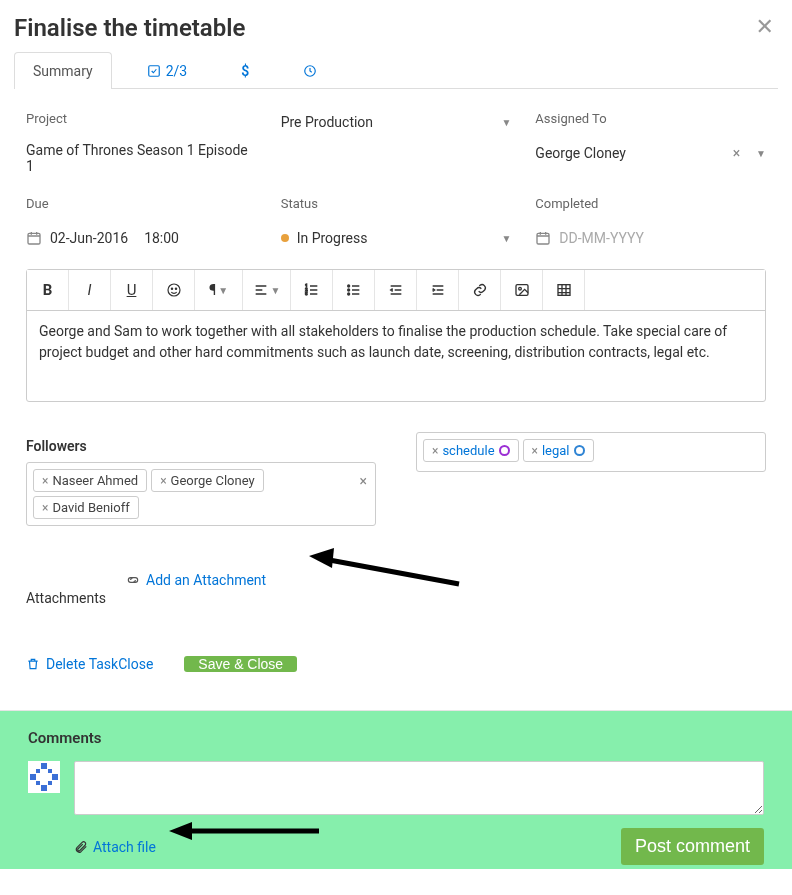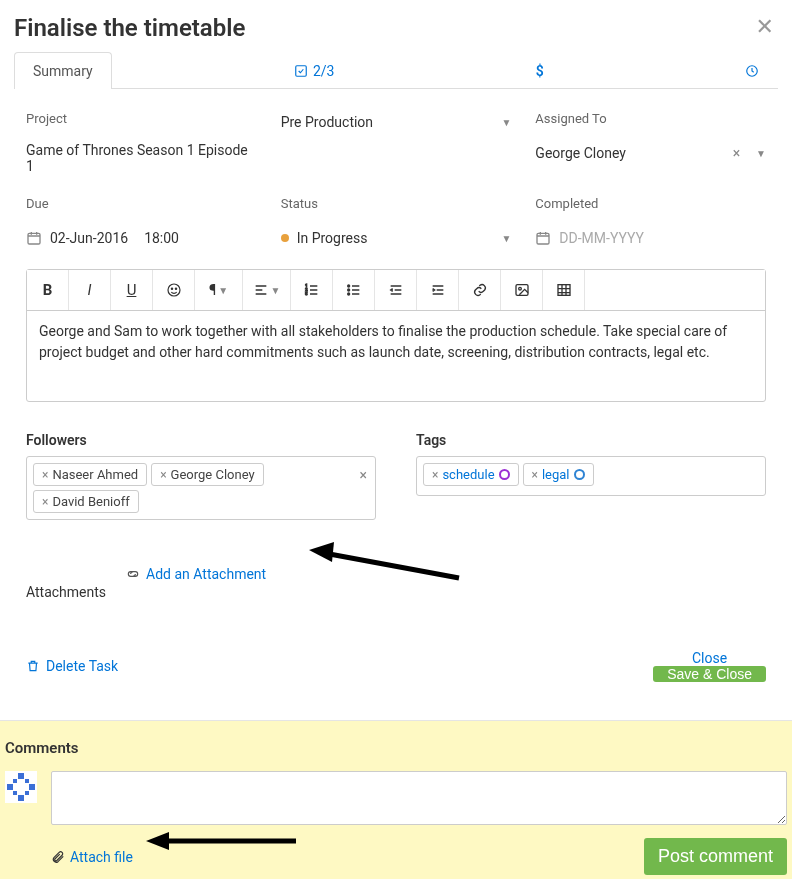--- a/index.html
+++ b/index.html
@@ -24,21 +24,20 @@
   h1.title {
     font-size: 24px;
     font-weight: 600;
     color: #333;
     margin-bottom: 9px;
   }
   .tabs {
     display: flex;
     border-bottom: 1px solid #ddd;
     gap: 16px;
-    justify-content: space-between;
   }
   .tab {
     padding: 10px 18px;
     font-size: 14px;
     color: #0275d8;
     cursor: pointer;
     border: 1px solid transparent;
     border-bottom: none;
     border-radius: 4px 4px 0 0;
     position: relative;
@@ -102,21 +101,21 @@
     line-height: 1.5;
     color: #333;
   }
 
   .lower {
     display:flex; gap:40px;
     padding: 0 12px;
     margin-top: 30px;
   }
   .panel { flex:1; }
-  .panel-title { font-weight:600; color:#333; font-size:14px; margin-bottom:8px; }
+  .panel-title { font-weight:600; color:#333; font-size:14px; margin-bottom:8px;margin-top:6px; }
   .chipbox {
     border:1px solid #ccc; border-radius:3px; padding:6px;
     display:flex; flex-wrap:wrap; gap:4px; min-height:40px;
     align-items:flex-start;
     position:relative;
   }
   .chip {
     border:1px solid #ccc; border-radius:3px;
     padding:3px 8px; font-size:13px; color:#444;
     display:flex; align-items:center; gap:4px;
@@ -141,34 +140,34 @@
   .attachments .lbl { font-weight:400;margin-top:36px; }
   .add-attach { color:#0275d8; cursor:pointer; display:flex; align-items:center; gap:6px; }
   .link-icon { width:14px; height:10px; color:#555; }
 
   .arrow-annot {
     position:absolute;
     pointer-events:none;
   }
 
   .footer-actions {
-    display:flex; justify-content:space-between; align-items:center;
+    display:flex; align-items:center;
     margin-top: 50px; padding: 0 12px 24px;
   }
   .delete-task { color:#0275d8; cursor:pointer; display:flex; align-items:center; gap:6px; }
-  .right-actions { display:flex; align-items:center; gap:0;flex-direction:column; }
+  .right-actions { display:flex; align-items:center; gap:31px; }
   .btn-close { color:#0275d8; cursor:pointer; }
   .btn-save {
     background:#72b84c; color:#fff; border:none;
     padding:0 14px; border-radius:3px; cursor:pointer; font-size:14px;
   }
 
   .comments-wrap {
-    background:#fef9c3;
-    padding: 18px 5px 4px;
+    background:#86efac;
+    padding: 18px 28px 4px;
     border-top:1px solid #e5e5e5;
   }
   .comments-wrap h3 { font-size:15px; font-weight:600; color:#333; margin-bottom:14px; }
   .comment-row { display:flex; gap:14px; align-items:flex-start; }
   .avatar {
     width:32px; height:32px; flex:0 0 32px;
   }
   .avatar svg { width:32px; height:32px; }
   .comment-box {
     flex:1;
@@ -366,21 +365,20 @@
             <span>George Cloney</span>
           </span>
         <span class="chip">
             <span class="cx">×</span>
             <span>David Benioff</span>
           </span>
         <span class="follow-clear">×</span>
       </div>
     </div>
     <div class="panel">
-      <div class="panel-title">Tags</div>
       <div class="chipbox">
         <span class="chip tag">
           <span class="cx">×</span>
           <span class="txt">schedule</span>
           <span class="circ" style="color:#9b2fd4"></span>
         </span>
         <span class="chip tag">
           <span class="cx">×</span>
           <span class="txt">legal</span>
           <span class="circ" style="color:#2f84d4"></span>

